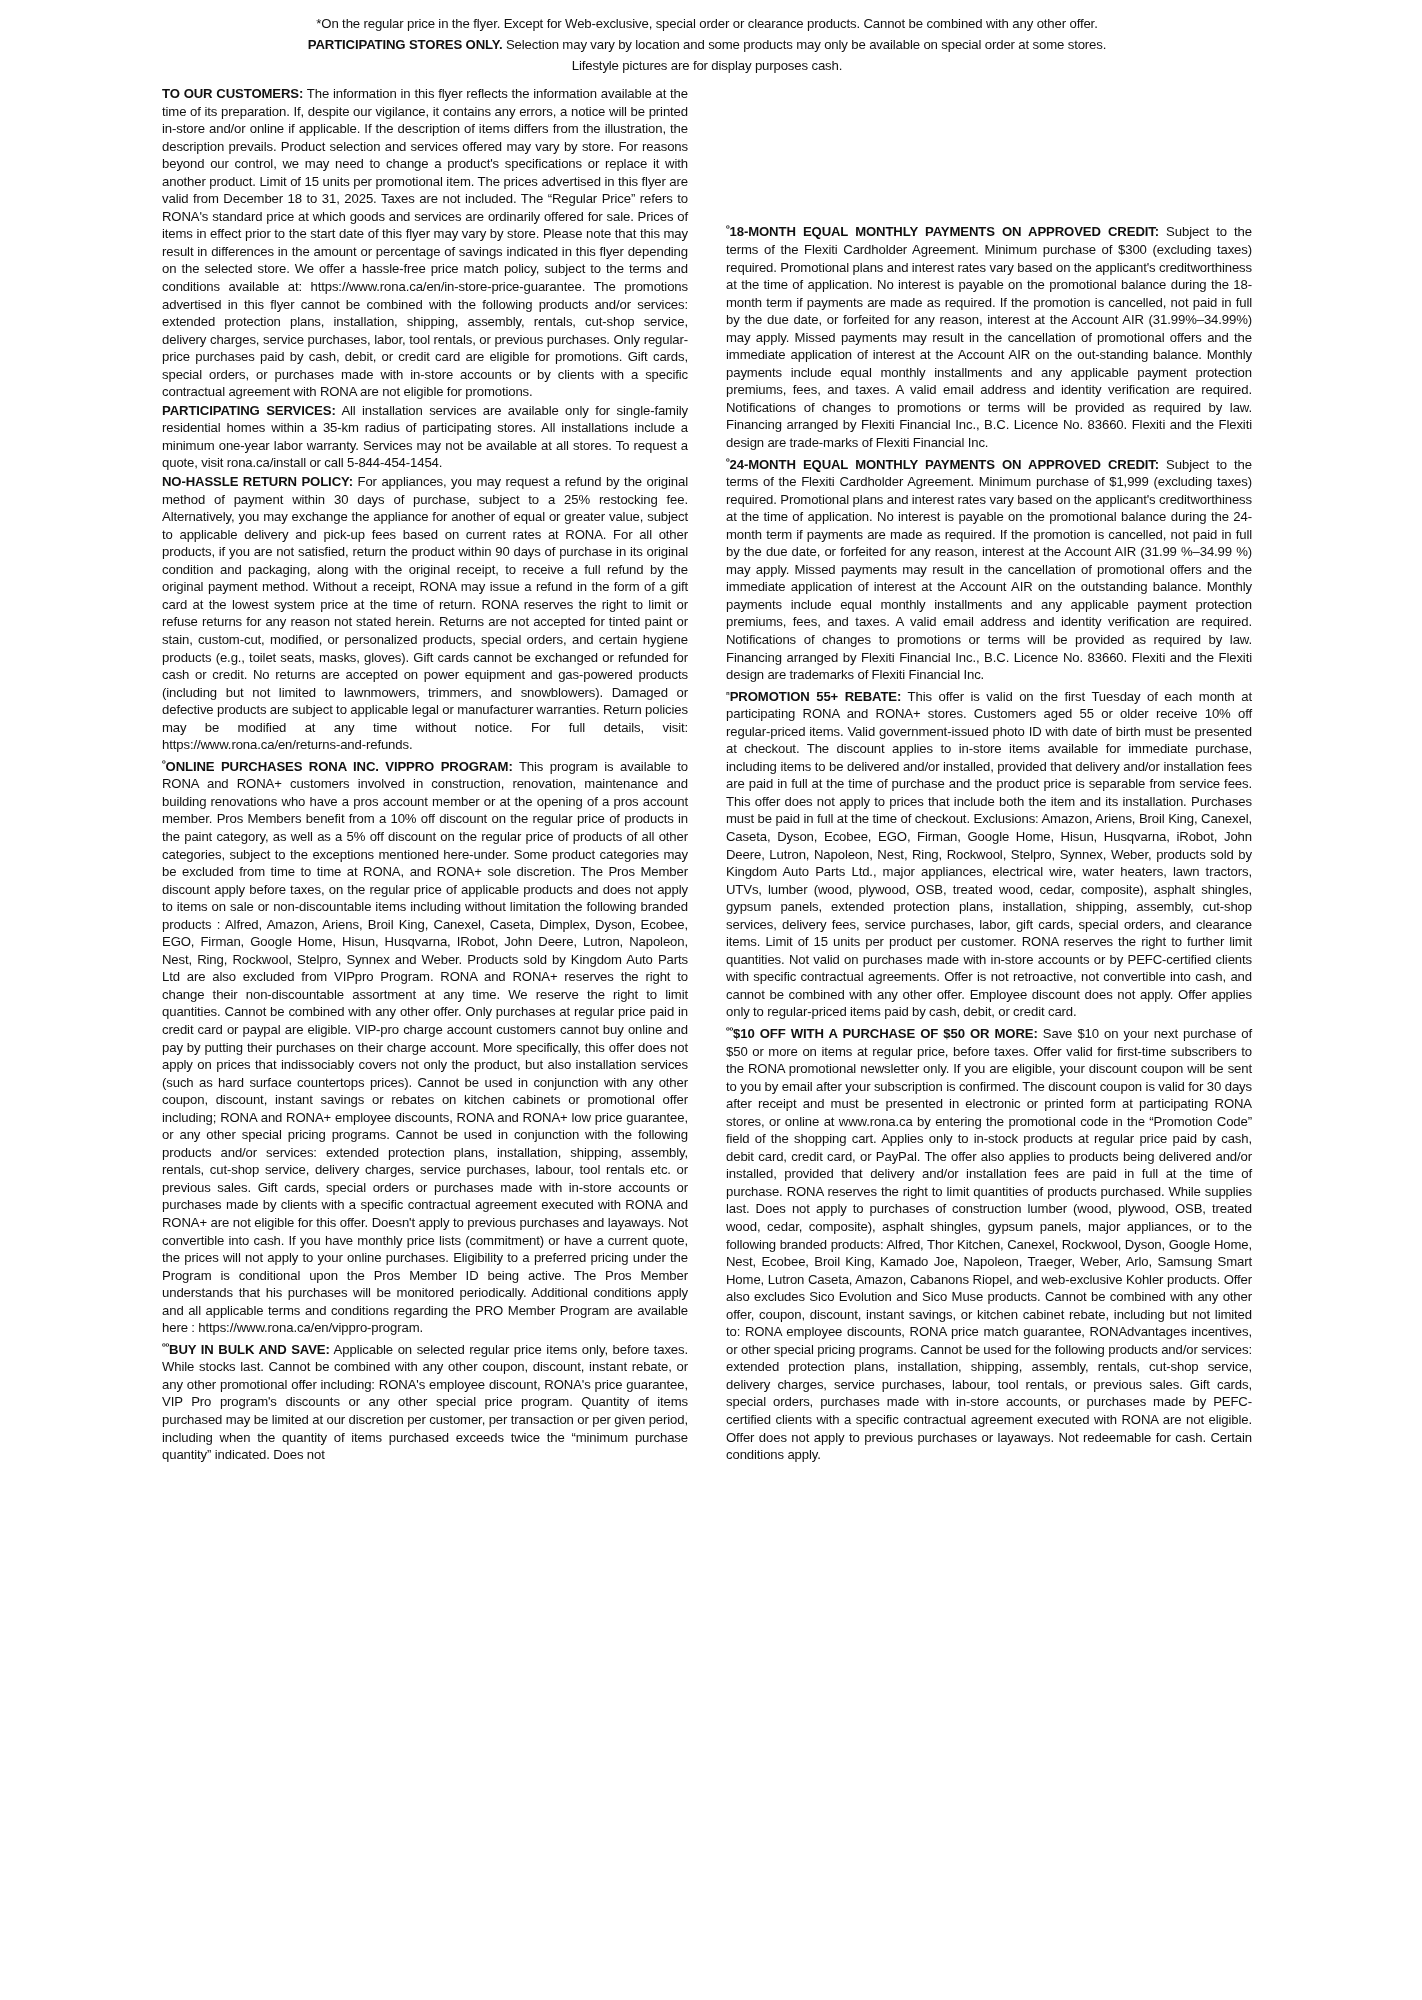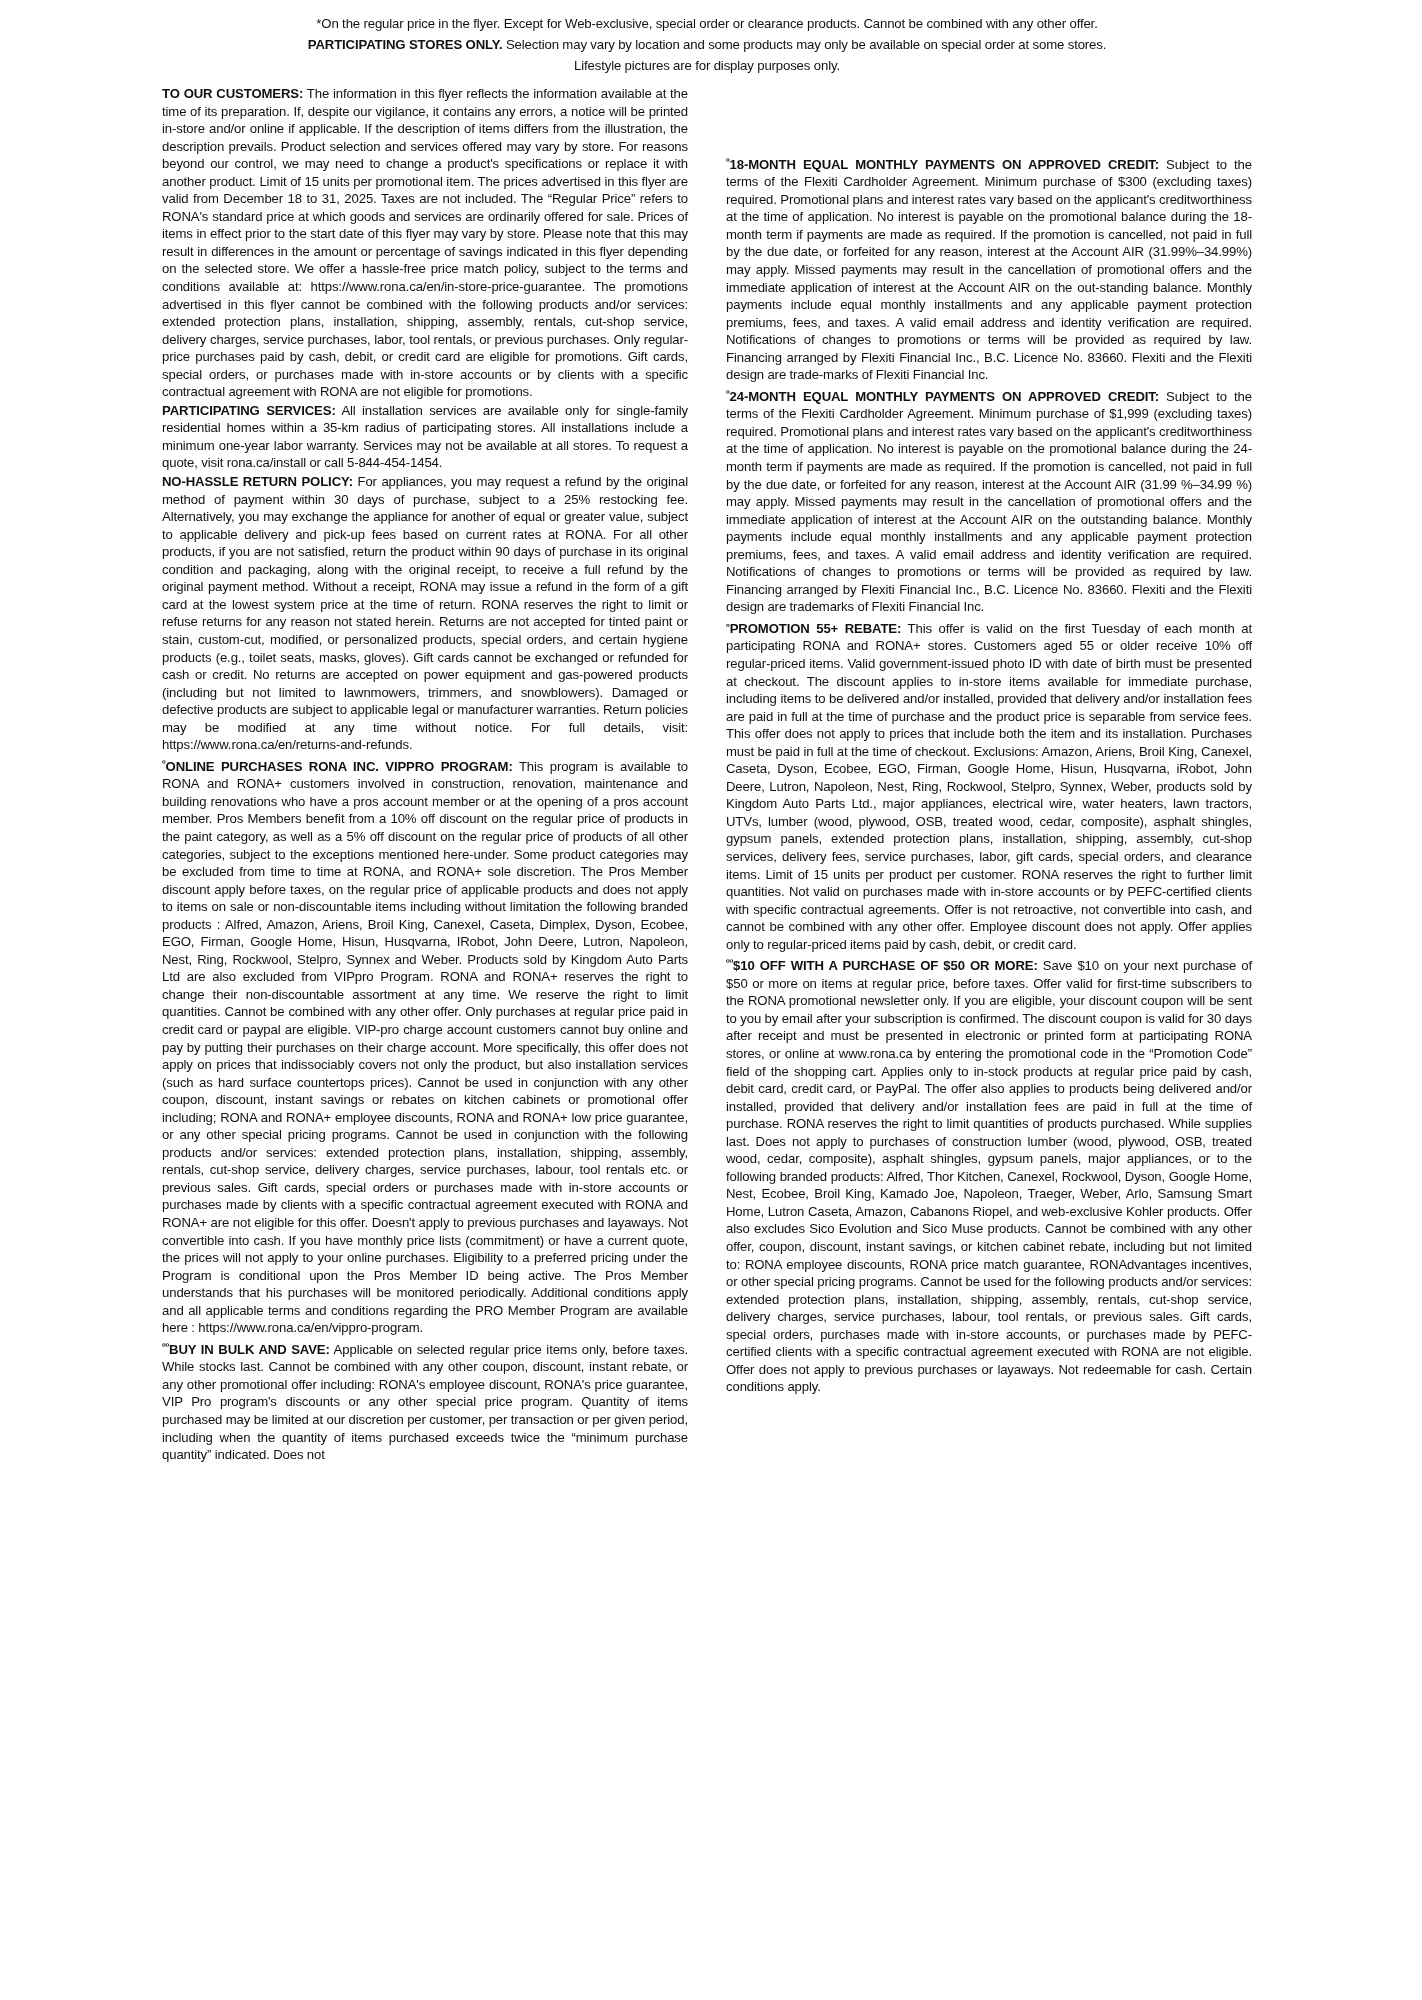--- a/index.html
+++ b/index.html
@@ -35,21 +35,21 @@
   }
   .masthead .bold-lead {
     font-weight: bold;
     text-align: right;
   }
   .columns {
     display: flex;
     gap: 38px;
     width: 1090px;
     margin: 0 auto;
-    align-items: center;
+    align-items: flex-end;
   }
   .col {
     width: 526px;
     flex: 0 0 526px;
   }
   .blk {
     margin: 0 0 1px 0;
     font-size: 13.15px;
     line-height: 17.55px;
     text-align: justify;
@@ -74,21 +74,21 @@
   }
 </style>
 </head>
 <body>
 
 <div class="page">
 
   <div class="masthead">
     <p>*On the regular price in the flyer. Except for Web-exclusive, special order or clearance products. Cannot be combined with any other offer.</p>
     <p><span class="bold-lead">PARTICIPATING STORES ONLY.</span><span> Selection may vary by location and some products may only be available on special order at some stores.</span></p>
-    <p>Lifestyle pictures are for display purposes only.</p>
+    <p>Lifestyle pictures are for display purposes cash.</p>
   </div>
 
   <div class="columns">
 
     <div class="col">
 
       <p class="blk"><span class="hd">TO OUR CUSTOMERS:</span><span> The information in this flyer reflects the information available at the time of its preparation. If, despite our vigilance, it contains any errors, a notice will be printed in-store and/or online if applicable. If the description of items differs from the illustration, the description prevails. Product selection and services offered may vary by store. For reasons beyond our control, we may need to change a product's specifications or replace it with another product. Limit of 15 units per promotional item. The prices advertised in this flyer are valid from December 18 to 31, 2025. Taxes are not included. The “Regular Price” refers to RONA's standard price at which goods and services are ordinarily offered for sale. Prices of items in effect prior to the start date of this flyer may vary by store. Please note that this may result in differences in the amount or percentage of savings indicated in this flyer depending on the selected store. We offer a hassle-free price match policy, subject to the terms and conditions available at: https://www.rona.ca/en/in-store-price-guarantee. The promotions advertised in this flyer cannot be combined with the following products and/or services: extended protection plans, installation, shipping, assembly, rentals, cut-shop service, delivery charges, service purchases, labor, tool rentals, or previous purchases. Only regular-price purchases paid by cash, debit, or credit card are eligible for promotions. Gift cards, special orders, or purchases made with in-store accounts or by clients with a specific contractual agreement with RONA are not eligible for promotions.</span></p>
 
       <p class="blk"><span class="hd">PARTICIPATING SERVICES:</span><span> All installation services are available only for single-family residential homes within a 35-km radius of participating stores. All installations include a minimum one-year labor warranty. Services may not be available at all stores. To request a quote, visit rona.ca/install or call 5-844-454-1454.</span></p>
 

